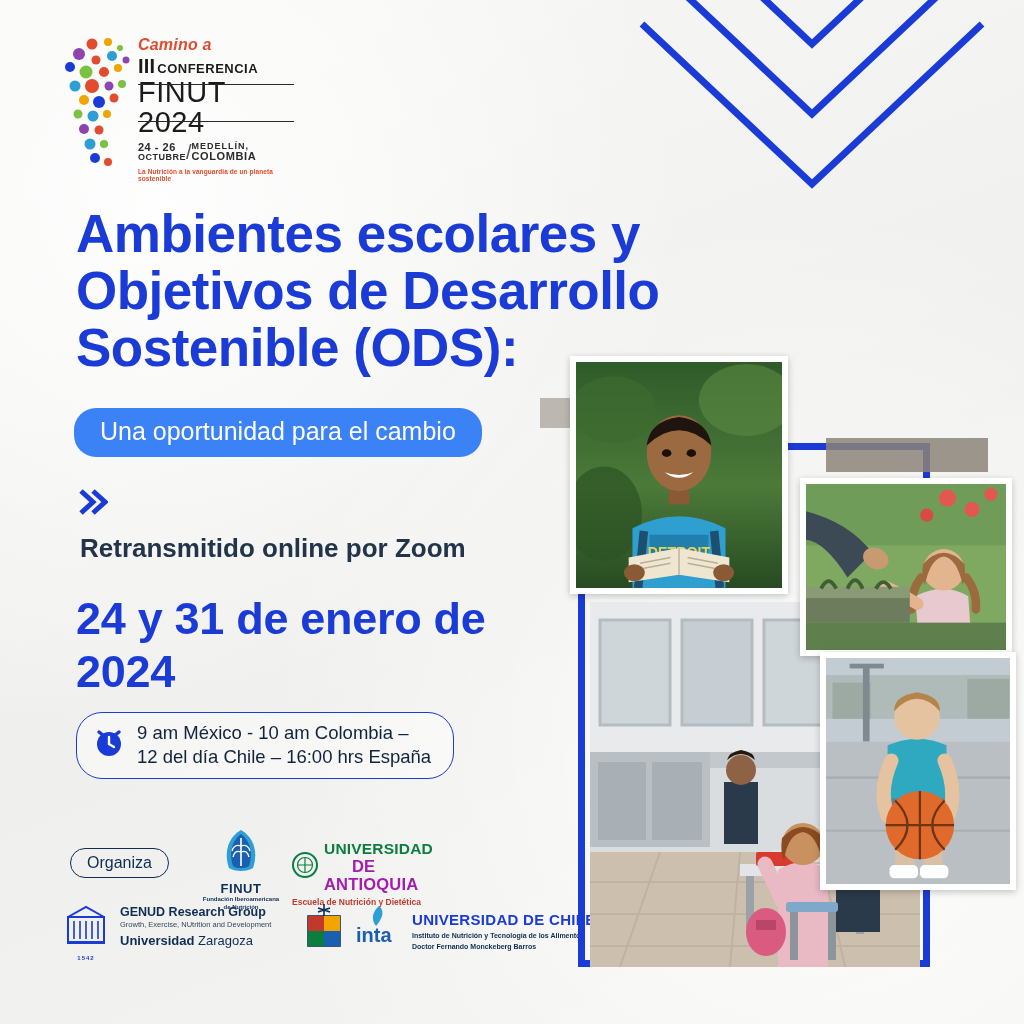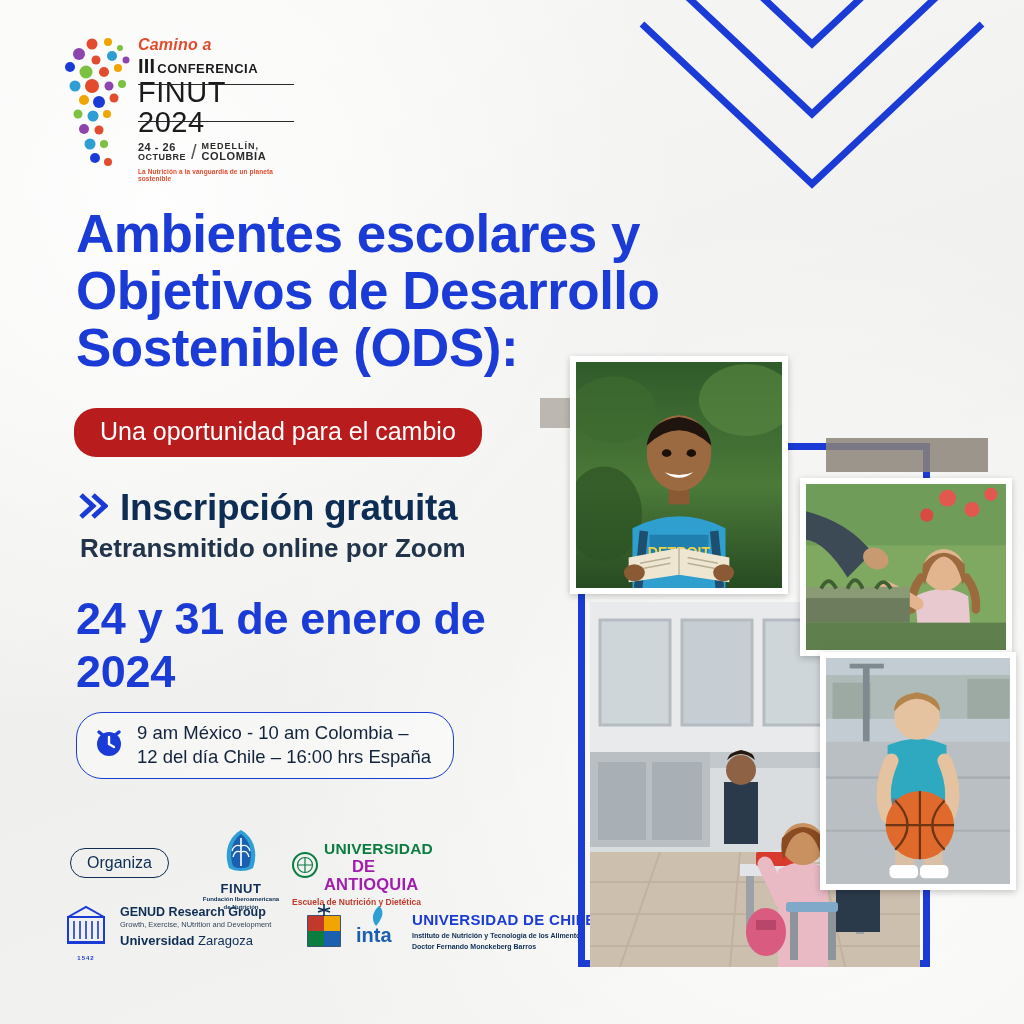--- a/index.html
+++ b/index.html
@@ -52,21 +52,21 @@
     display: flex; align-items: baseline; gap: 2px;
     font-size: 16px; font-weight: 700; letter-spacing: .2px;
   }
   .conf-logo .conf-line .iii { font-size: 20px; font-weight: 800; }
   .conf-logo .conf-line .word { font-size: 13px; font-weight: 600; letter-spacing: .5px; }
   .conf-logo .finut {
     font-size: 29px; font-weight: 400; letter-spacing: .5px; line-height: 1.05;
     margin-top: -1px;
   }
   .conf-logo .daterow {
-    display: flex; align-items: center; gap: 5px;
+    display: flex; align-items: center; 
     font-size: 11px; font-weight: 700; color: #2a2a2a; margin-top: 3px;
   }
   .conf-logo .daterow .dates { line-height: 1.05; }
   .conf-logo .daterow .dates .d1 { display: block; font-size: 11px; letter-spacing: .5px; }
   .conf-logo .daterow .dates .d2 { display: block; font-size: 9px; letter-spacing: .5px; }
   .conf-logo .daterow .slash { font-size: 20px; color: #555; font-weight: 400; }
   .conf-logo .daterow .city { line-height: 1.05; }
   .conf-logo .daterow .city .c1 { display: block; font-size: 9px; letter-spacing: 1px; }
   .conf-logo .daterow .city .c2 { display: block; font-size: 11px; letter-spacing: .6px; font-weight: 800; }
   .conf-logo .tagline {
@@ -84,21 +84,21 @@
     width: 660px;
     color: #1b3bd6;
     font-size: 53px;
     font-weight: 800;
     line-height: 1.08;
     letter-spacing: -0.5px;
   }
   .subtitle-pill {
     position: absolute;
     left: 74px; top: 408px;
-    background: #b91c1c;
+    background: #3b82f6;
     color: #ffffff;
     border-radius: 22px;
     padding: 9px 26px 11px 26px;
     font-size: 25px;
     font-weight: 400;
   }
 
   
   .inscripcion {
     position: absolute;
@@ -288,21 +288,20 @@
 
   <div class="subtitle-pill">Una oportunidad para el cambio</div>
 
   <div class="inscripcion">
     <span class="chev-small">
       <svg width="30" height="30" viewBox="0 0 30 30" aria-hidden="true">
         <path d="M3 4 L15 15 L3 26" fill="none" stroke="#1b3bd6" stroke-width="5"></path>
         <path d="M15 4 L27 15 L15 26" fill="none" stroke="#1b3bd6" stroke-width="5"></path>
       </svg>
     </span>
-    <span class="txt">Inscripción gratuita</span>
   </div>
   <div class="zoomline">Retransmitido online por Zoom</div>
 
   <div class="bigdate">24 y 31 de enero de 2024</div>
 
   <div class="times-pill">
     <span>
       <svg width="36" height="36" viewBox="0 0 36 36" aria-hidden="true">
         <circle cx="18" cy="19" r="12" fill="#1b3bd6"></circle>
         <path d="M8 7 L13 11 M28 7 L23 11" stroke="#1b3bd6" stroke-width="3.5" stroke-linecap="round" fill="none"></path>

